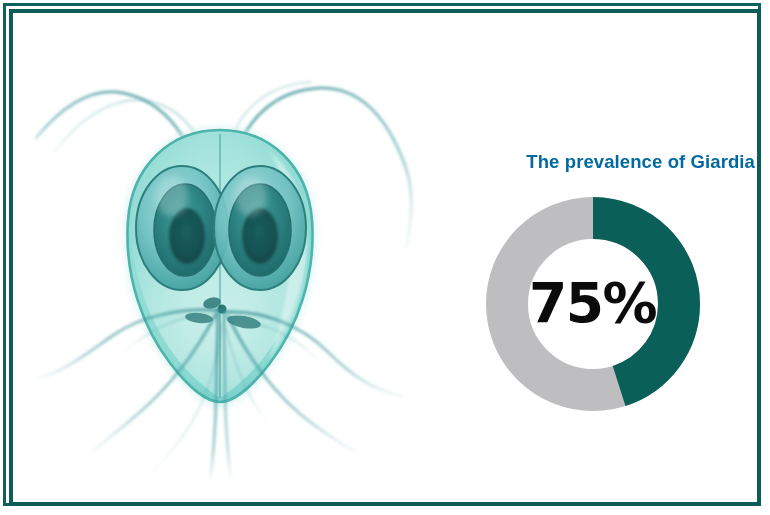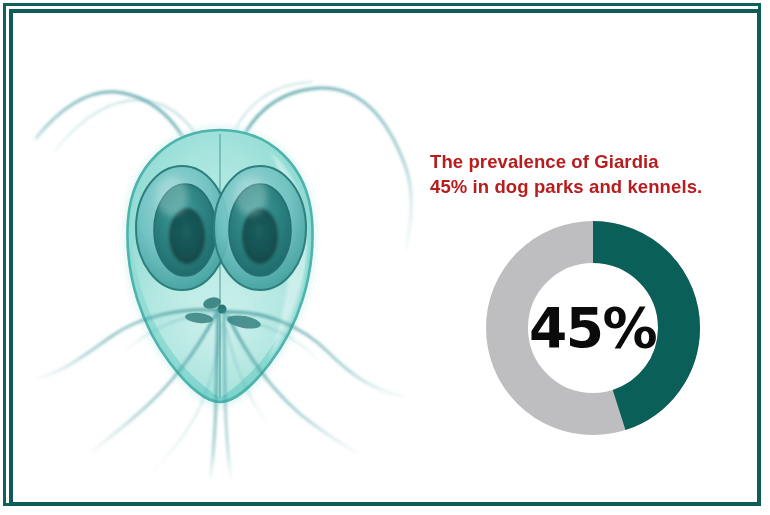--- a/index.html
+++ b/index.html
@@ -48,25 +48,25 @@
   .organism-wrap svg { display: block; }
 
   
   .right-col {
     position: absolute;
     left: 430px;
     top: 150px;
     width: 325px;
   }
   .headline {
-    color: #b91c1c;
+    color: #0369a1;
     font-size: 18.5px;
     line-height: 24.5px;
     font-weight: bold;
-    text-align: left;
+    text-align: right;
     letter-spacing: 0.1px;
   }
   .headline .hl-line { display: block; white-space: nowrap; }
 
   .donut-block {
     position: relative;
     margin: 22px auto 0 auto;
     width: 214px;
     height: 214px;
   }
@@ -217,27 +217,26 @@
         <path d="M202 262 C 198 300, 188 334, 172 362 C 160 382, 146 398, 132 412" stroke="url(#flagFade2)" stroke-width="1.5" opacity="0.4" filter="url(#softblur)"></path>
         <path d="M206 268 C 214 304, 228 338, 248 364" stroke="url(#flagFade)" stroke-width="1.5" opacity="0.4" filter="url(#softblur)"></path>
       </g>
     </svg>
   </div>
 
   <div class="right-col">
 
     <div class="headline">
       <span class="hl-line">The prevalence of Giardia</span>
-      <span class="hl-line">45% in dog parks and kennels.</span>
     </div>
 
     <div class="donut-block">
       <svg width="214" height="214" viewBox="0 0 214 214" xmlns="http://www.w3.org/2000/svg">
 
         <circle cx="107" cy="107" r="86" fill="none" stroke="#BEBEC0" stroke-width="42"></circle>
 
         <circle id="valueArc" cx="107" cy="107" r="86" fill="none" stroke="#0A5F58" stroke-width="42" transform="rotate(-90 107 107)" stroke-dasharray="243.15927138785 297.19466502959443"></circle>
       </svg>
-      <div class="donut-center-label">45%</div>
+      <div class="donut-center-label">75%</div>
     </div>
 
   </div>
 </div>
 
 </body></html>

